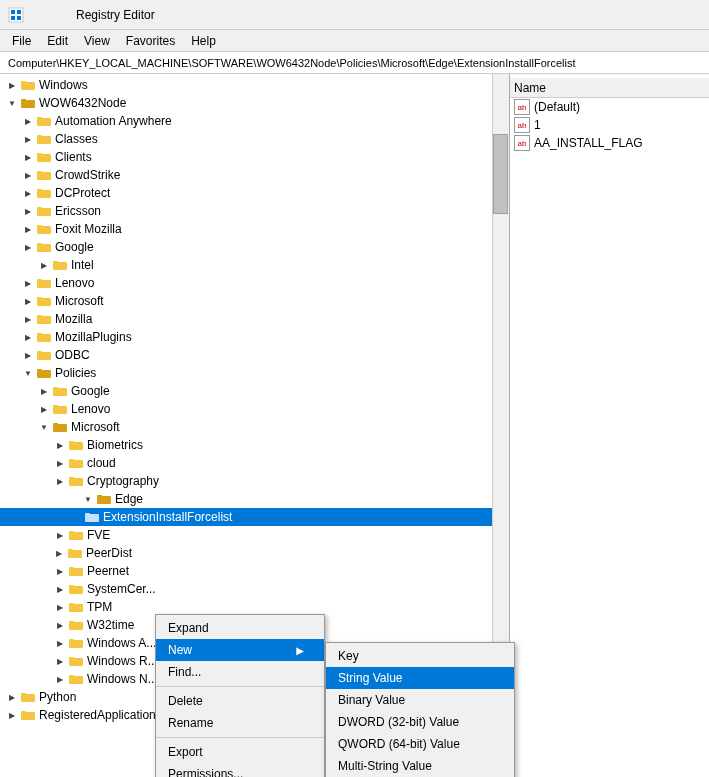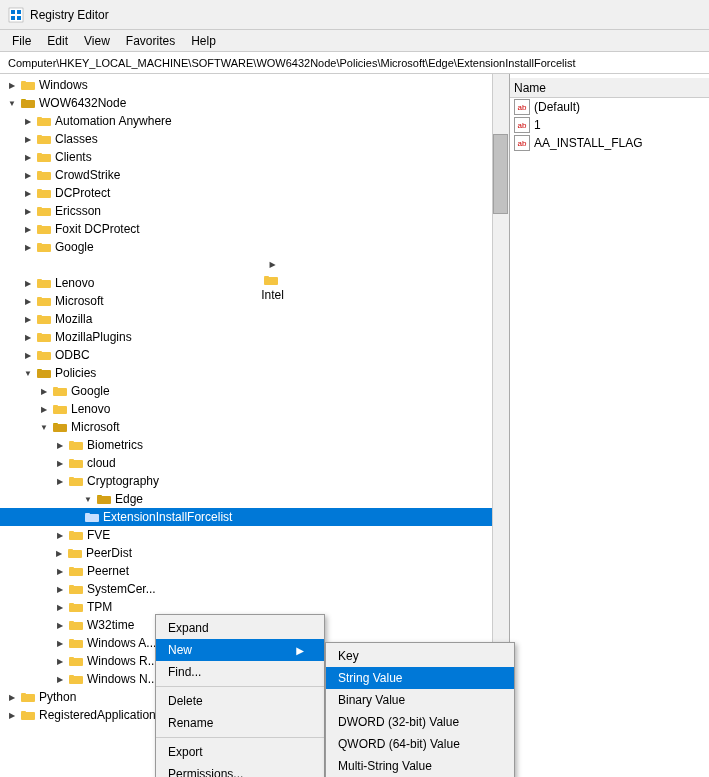--- a/index.html
+++ b/index.html
@@ -14,20 +14,21 @@
     }
 
     
     .title-bar {
       background: #f0f0f0;
       height: 30px;
       display: flex;
       align-items: center;
       padding: 0 8px;
       border-bottom: 1px solid #ccc;
+      gap: 46px;
     }
     .title-bar-icon {
       width: 16px;
       height: 16px;
       margin-right: 6px;
       display: flex;
       align-items: center;
       justify-content: center;
     }
     .title-bar-title {
@@ -361,33 +362,33 @@
           <span class="tree-label">Ericsson</span>
         </div>
         <div class="tree-item" style="padding-left: 20px;">
           <span class="tree-toggle closed"></span>
           <span class="folder-icon">
             <svg width="14" height="12" viewBox="0 0 14 12">
               <rect x="0" y="2" width="5" height="2" rx="1" fill="#f5c542"></rect>
               <rect x="0" y="3" width="14" height="8" rx="1" fill="#f5c542"></rect>
             </svg>
           </span>
-          <span class="tree-label">Foxit DCProtect</span>
+          <span class="tree-label">Foxit Mozilla</span>
         </div>
         <div class="tree-item" style="padding-left: 20px;">
           <span class="tree-toggle closed"></span>
           <span class="folder-icon">
             <svg width="14" height="12" viewBox="0 0 14 12">
               <rect x="0" y="2" width="5" height="2" rx="1" fill="#f5c542"></rect>
               <rect x="0" y="3" width="14" height="8" rx="1" fill="#f5c542"></rect>
             </svg>
           </span>
           <span class="tree-label">Google</span>
         </div>
-        <div class="tree-item" style="padding-left: 36px; flex-direction: column;">
+        <div class="tree-item" style="padding-left: 36px;">
           <span class="tree-toggle closed"></span>
           <span class="folder-icon">
             <svg width="14" height="12" viewBox="0 0 14 12">
               <rect x="0" y="2" width="5" height="2" rx="1" fill="#f5c542"></rect>
               <rect x="0" y="3" width="14" height="8" rx="1" fill="#f5c542"></rect>
             </svg>
           </span>
           <span class="tree-label">Intel</span>
         </div>
         <div class="tree-item" style="padding-left: 20px;">

